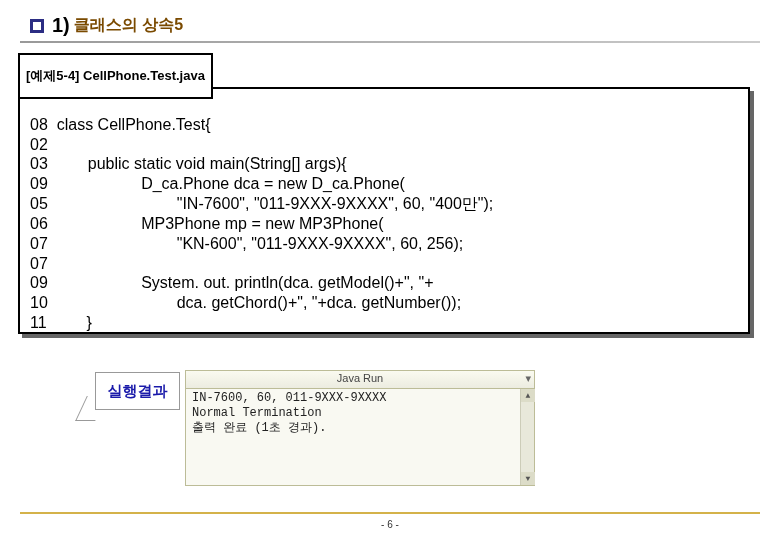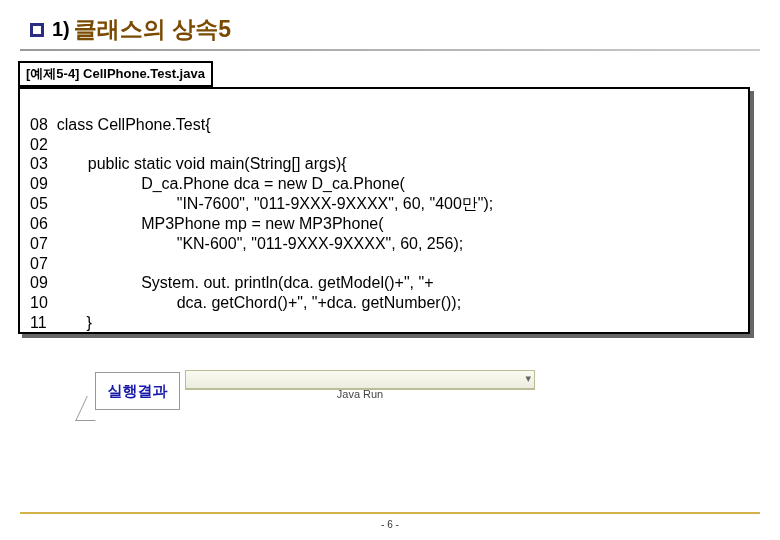--- a/index.html
+++ b/index.html
@@ -24,35 +24,35 @@
   }
   .section-title .num {
     font-weight: bold;
     color: #000;
     font-size: 20px;
     margin-right: 4px;
   }
   .section-title .txt {
     font-weight: bold;
     color: #7a4a00;
-    font-size: 23px;
+    font-size: 16px;
   }
   .title-underline {
     margin: 4px 20px 0 20px;
     height: 2px;
     background: linear-gradient(to right, #999 0%, #ccc 100%);
   }
   .example-label {
     margin: 10px 0 0 18px;
     display: inline-block;
     border: 2px solid #000;
     background: #fff;
     font-weight: bold;
     font-size: 13px;
-    padding: 2px 6px;
+    padding: 12px 6px;
     position: relative;
     z-index: 2;
   }
   .code-shadow {
     position: absolute;
     left: 22px;
     top: 91px;
     width: 732px;
     height: 247px;
     background: #666;
@@ -112,21 +112,21 @@
   }
   .result-panel-head {
     height: 18px;
     border-bottom: 1px solid #bcbc97;
     background: linear-gradient(#fafaf0, #ecece0);
     position: relative;
   }
   .result-panel-head .title {
     position: absolute;
     left: 50%;
-    top: 17px;
+    top: 1px;
     transform: translateX(-50%);
     font-size: 11px;
     color: #444;
     white-space: nowrap;
   }
   .result-panel-head .menu {
     position: absolute;
     right: 3px;
     top: 1px;
     font-size: 11px;
@@ -220,20 +220,29 @@
 <div class="result-wrap">
   <div class="result-label-box">
     <span class="connector"></span>
     <span>실행결과</span>
   </div>
   <div class="result-panel">
     <div class="result-panel-head">
       <span class="title">Java Run</span>
       <span class="menu">▾</span>
     </div>
+    <div class="result-panel-body"><span>IN-7600, 60, 011-9XXX-9XXXX</span>
+<span>Normal Termination</span>
+<span>출력 완료 (1초 경과).</span>
+<span></span>
+      <div class="result-scroll">
+        <div class="arrow up">▲</div>
+        <div class="arrow down">▼</div>
+      </div>
+    </div>
   </div>
 </div>
 
 
 <div class="footer-line"></div>
 <div class="page-num">- 6 -</div>
 
 
 
 

